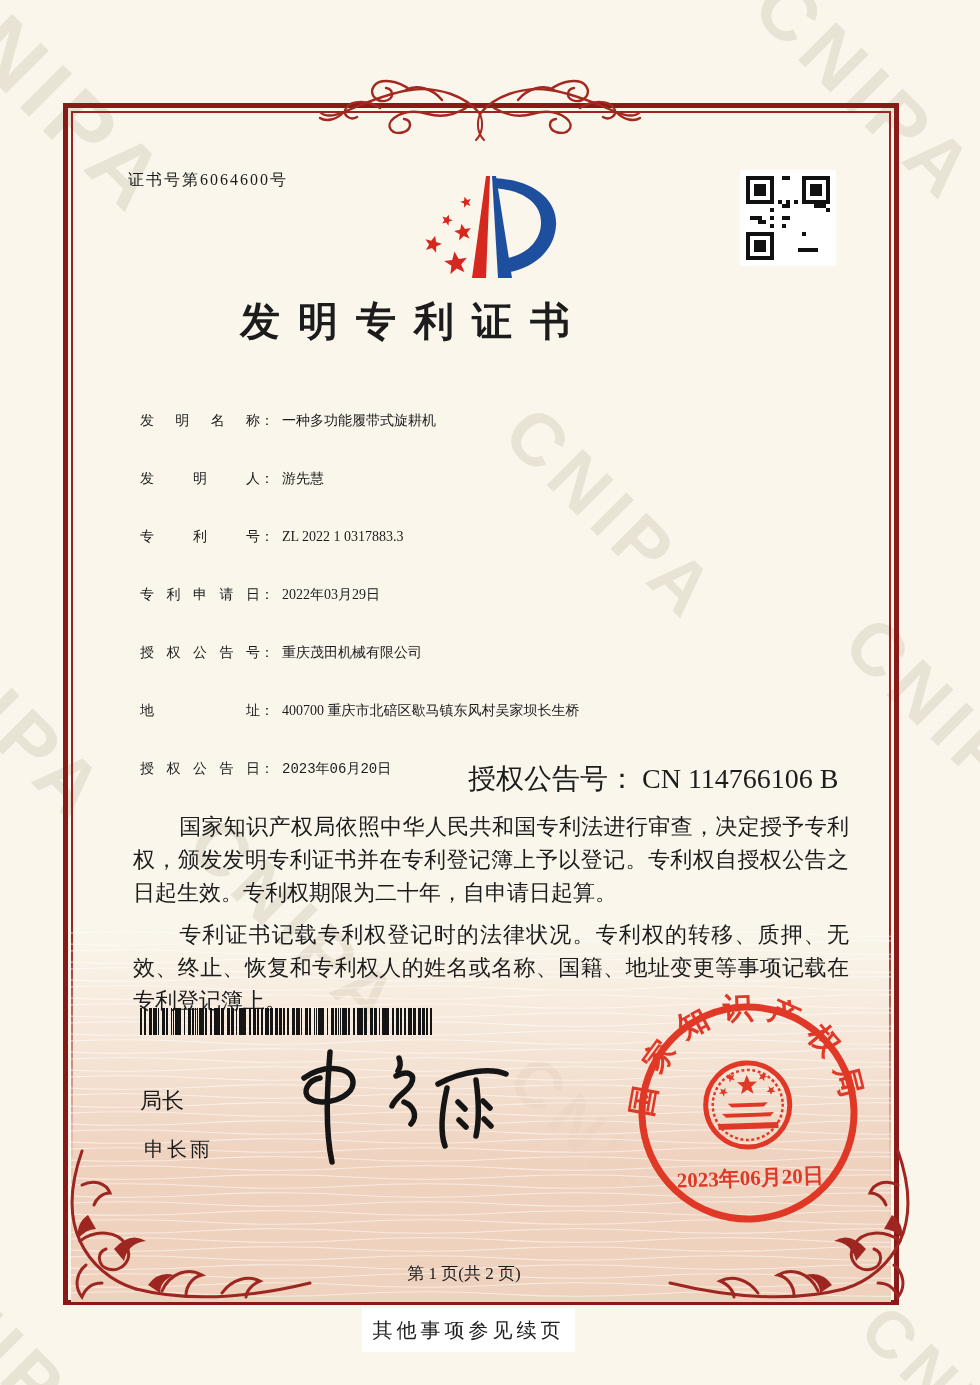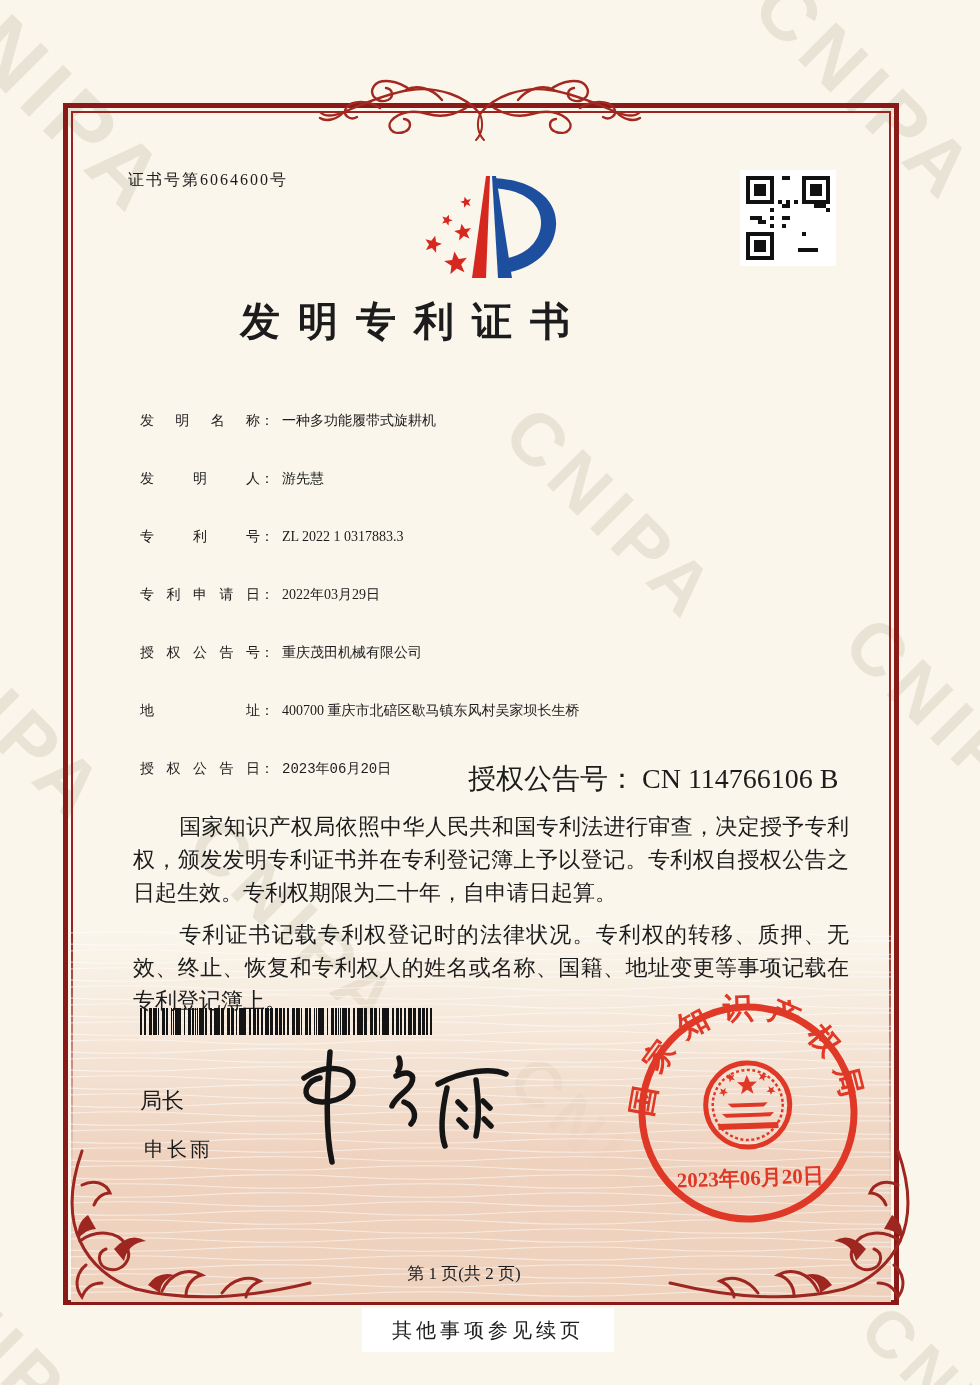--- a/index.html
+++ b/index.html
@@ -61,21 +61,21 @@
   }
   
   .director-label{position:absolute;left:140px;top:1086px;font-size:22px;z-index:2;font-family:"Liberation Sans","DejaVu Sans",sans-serif;}
   .director-name{position:absolute;left:144px;top:1136px;font-size:20px;z-index:2;letter-spacing:3px;font-family:"Liberation Sans","DejaVu Sans",sans-serif;}
   .signature{position:absolute;left:268px;top:1046px;z-index:2;}
   
   .seal{position:absolute;left:628px;top:993px;z-index:3;opacity:0.95;transform:rotate(-2deg);}
   
   .page-info{position:absolute;left:56px;top:1262px;width:728px;text-align:center;font-size:17px;z-index:2;margin-left:44px;}
   .note-box{
-    position:absolute;left:362px;top:1308px;width:252px;height:44px;background:#fff;z-index:2;
+    position:absolute;left:362px;top:1308px;width:213px;height:44px;background:#fff;z-index:2;
     text-align:center;line-height:44px;font-size:20px;letter-spacing:4px;
   }
   .ornament{z-index:2;}
 </style>
 </head>
 <body>
 
 <div>
 
   <div class="wm" style="left:-28px;top:-55px;font-size:88px;">CNIPA</div>

